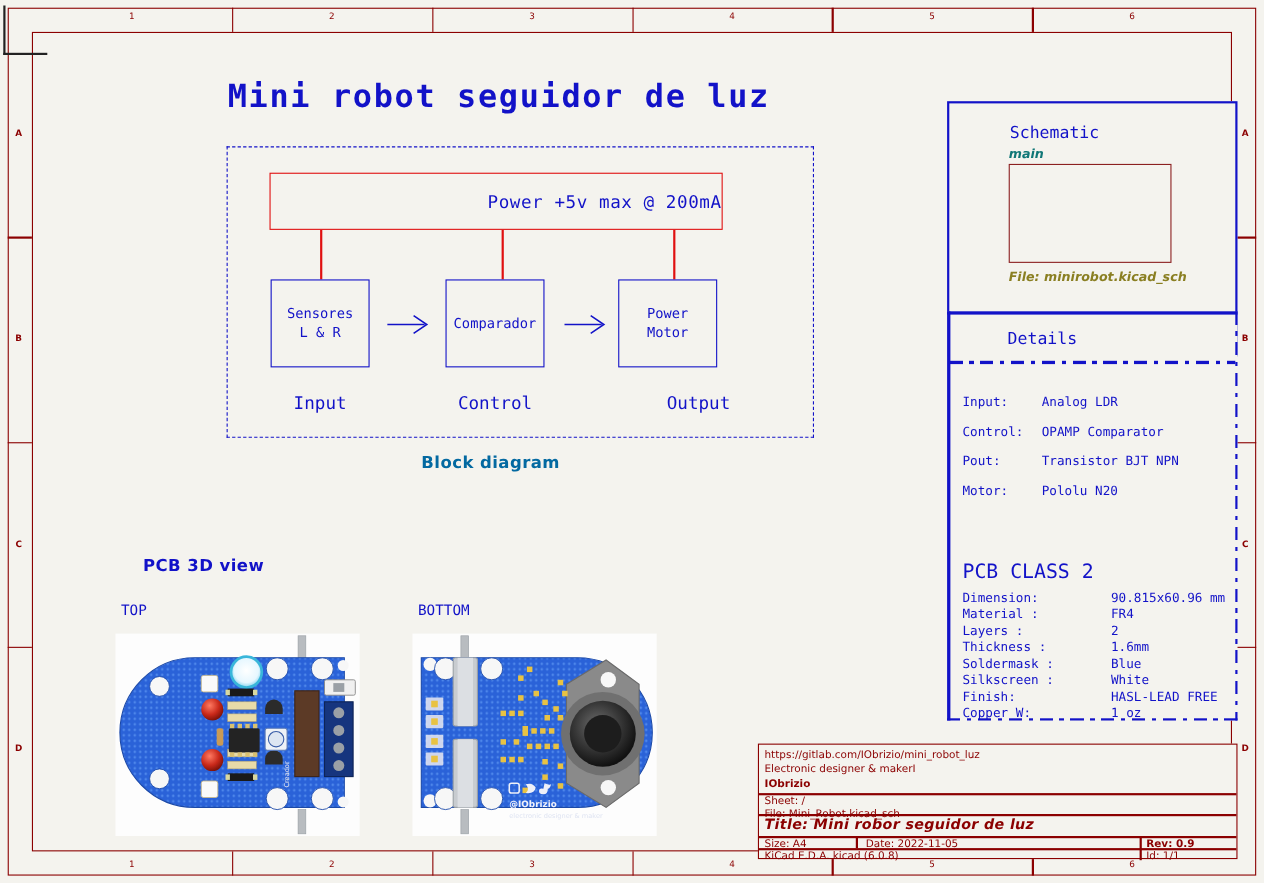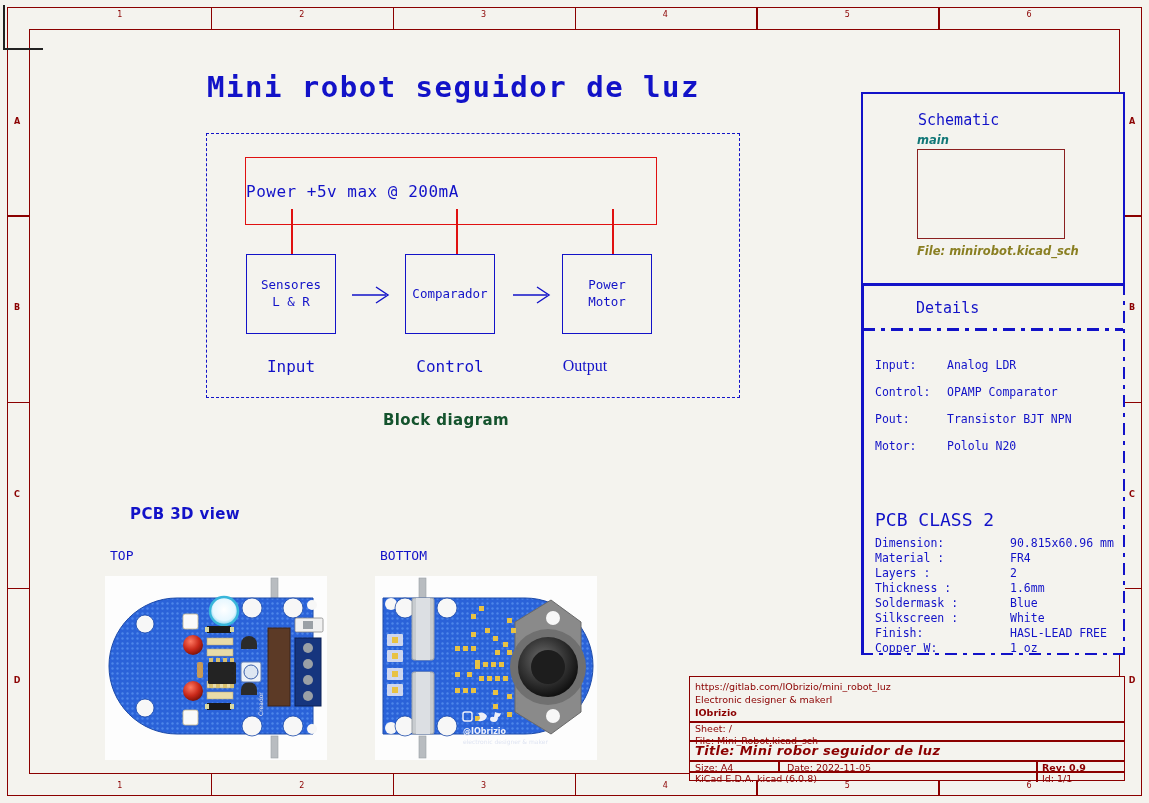--- a/index.html
+++ b/index.html
@@ -47,44 +47,44 @@
     letter-spacing:1.5px; white-space:nowrap;
     font-family:"DejaVu Sans Mono", monospace;
   }
 
   
   #block-diagram-region {
     position:absolute; left:206px; top:133px; width:534px; height:265px;
     border:1.5px dashed #1212c8; box-sizing:border-box;
   }
   #power-rail {
-    position:absolute; left:245px; top:157px; width:412px; height:68px;
+    position:absolute; left:245px; top:157px; width:412px; height:52px;
     border:1.5px solid #e01010; box-sizing:border-box;
-    display:flex; align-items:center; justify-content:flex-start;
+    display:flex; align-items:center; justify-content:flex-end;
   }
   #power-rail span {
     color:#1212c8; font-size:16px; letter-spacing:0.5px;
     font-family:"DejaVu Sans Mono", monospace;
   }
   .vwire { position:absolute; width:2px; background:#e01010; }
   .blk {
     position:absolute; width:90px; height:80px;
     border:1.5px solid #1212c8; box-sizing:border-box;
     display:flex; align-items:center; justify-content:center;
     color:#1212c8; font-size:12.5px; text-align:center; line-height:1.35;
     font-family:"DejaVu Sans Mono", monospace;
   }
   .blk-label {
     position:absolute; color:#1212c8; font-size:16px; text-align:center;
     width:140px; font-family:"DejaVu Sans Mono", monospace;
   }
   .arrow { position:absolute; height:22px; width:38px; }
   #bd-caption {
     position:absolute; left:383px; top:411px;
-    color:#14532d; font-size:15px; font-weight:bold;
+    color:#0369a1; font-size:15px; font-weight:bold;
     letter-spacing:0.4px; font-family:"DejaVu Sans", sans-serif;
   }
 
   
   #pcb3d-title {
     position:absolute; left:130px; top:505px;
     color:#1212c8; font-size:15px; font-weight:bold; letter-spacing:0.4px;
   }
   .pcb-view-label {
     position:absolute; color:#1212c8; font-size:13px;
@@ -248,21 +248,21 @@
     <line x1="0" y1="11" x2="34" y2="11" stroke="#1212c8" stroke-width="1.4"></line>
     <polyline points="24,3 36,11 24,19" fill="none" stroke="#1212c8" stroke-width="1.4"></polyline>
   </svg>
   <svg class="arrow" style="left:513px; top:284px;" viewBox="0 0 38 22">
     <line x1="0" y1="11" x2="34" y2="11" stroke="#1212c8" stroke-width="1.4"></line>
     <polyline points="24,3 36,11 24,19" fill="none" stroke="#1212c8" stroke-width="1.4"></polyline>
   </svg>
 
   <div class="blk-label" style="left:221px; top:357px;">Input</div>
   <div class="blk-label" style="left:380px; top:357px;">Control</div>
-  <div class="blk-label" style="left:515px; top:357px;font-family:Liberation Serif, serif;">Output</div>
+  <div class="blk-label" style="left:565px; top:357px;">Output</div>
 
   <div id="bd-caption">Block diagram</div>
 
   <div id="pcb3d-title">PCB 3D view</div>
   <div class="pcb-view-label" style="left:110px; top:548px;">TOP</div>
   <div class="pcb-view-label" style="left:380px; top:548px;">BOTTOM</div>
 
   <div class="pcb-img" style="left:105px; top:576px; width:222px; height:184px;">
     <svg width="222" height="184" viewBox="0 0 222 184">
       <defs>

